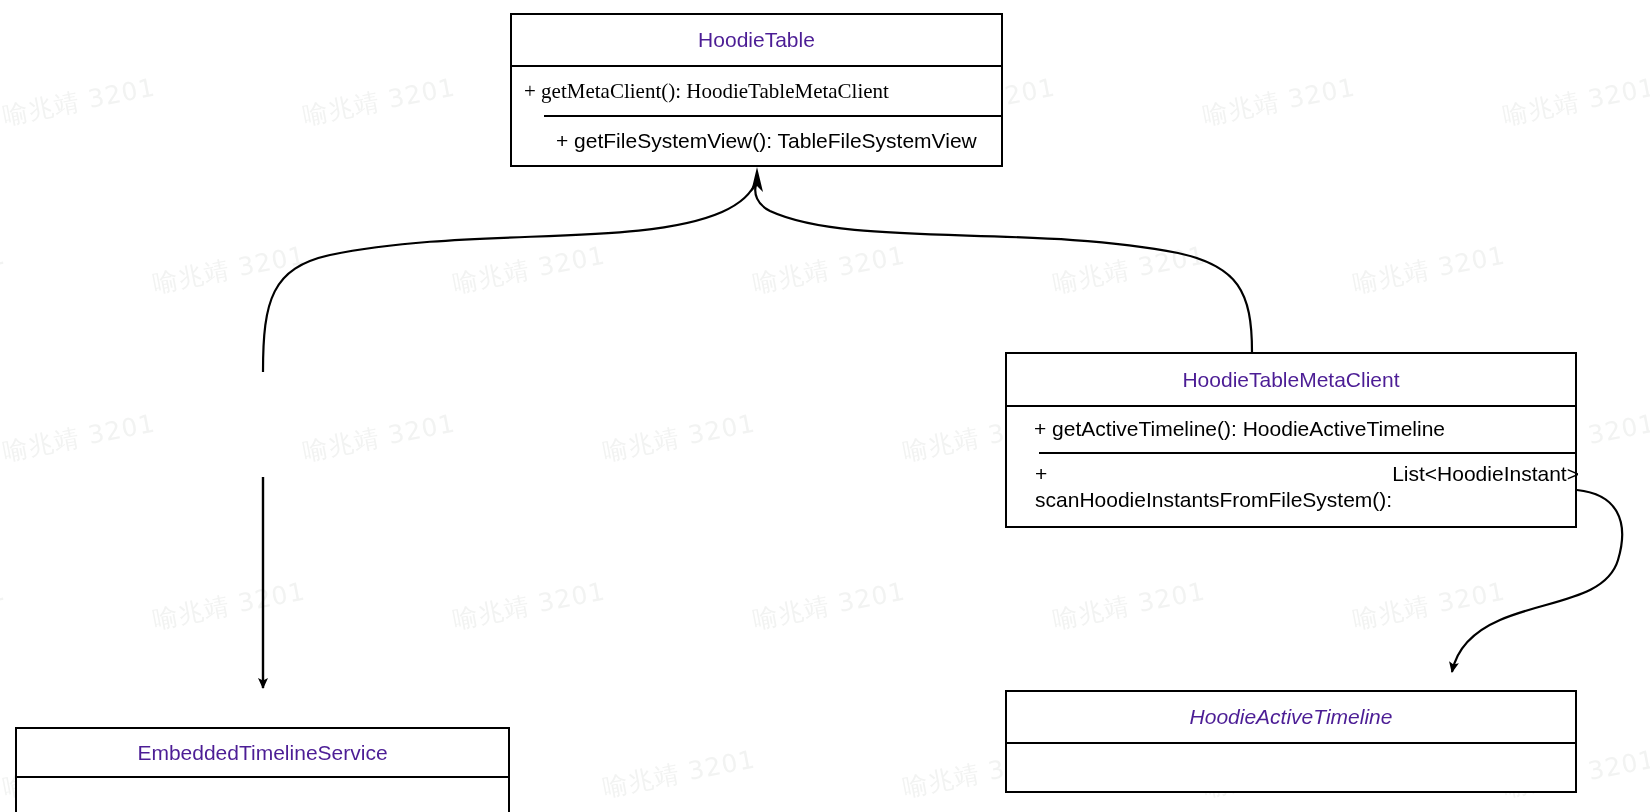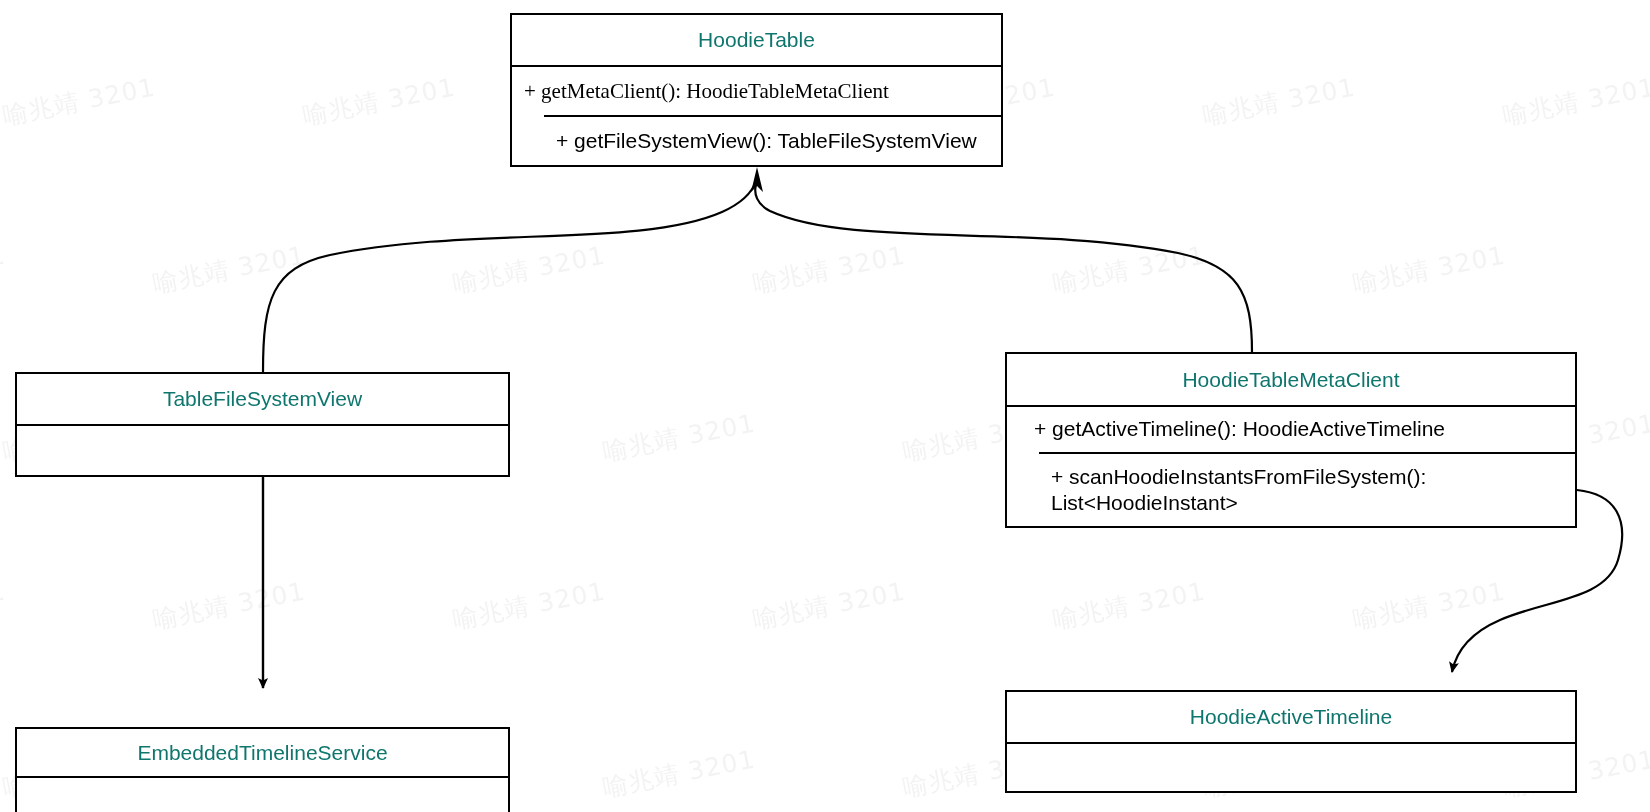--- a/index.html
+++ b/index.html
@@ -53,21 +53,21 @@
     position: absolute;
     box-sizing: border-box;
     background: #ffffff;
     border: 2px solid #000000;
     z-index: 2;
   }
   .uml-name {
     box-sizing: border-box;
     text-align: center;
     font-size: 21px;
-    color: #0f766e;
+    color: #4c1d95;
     display: flex;
     align-items: center;
     justify-content: center;
     border-bottom: 2px solid #000000;
     padding: 4px 8px;
   }
   .uml-compartment {
     box-sizing: border-box;
     font-size: 21px;
     color: #000000;
@@ -139,37 +139,33 @@
 
     <path d="M 1577,490 C 1616,494 1630,520 1618,560 C 1606,600 1545,600 1500,620 C 1470,633 1456,652 1452,672" fill="none" stroke="#000000" stroke-width="2.2" marker-end="url(#arrowFilled)"></path>
   </svg>
 
   <div class="uml-class" id="box-hoodie-table" style="left:510px; top:13px; width:493px; height:154px;">
     <div class="uml-name" style="height:52px;">HoodieTable</div>
     <div class="uml-compartment" style="height:48px;font-family:Liberation Serif, serif;">+ getMetaClient(): HoodieTableMetaClient</div>
     <div class="uml-compartment" style="height:50px;">+ getFileSystemView(): TableFileSystemView</div>
   </div>
 
-  <div class="uml-class" id="box-table-file-system-view" style="left:15px; top:372px; width:495px; height:105px;">
-    <div class="uml-name" style="height:52px;">TableFileSystemView</div>
-    <div class="uml-compartment empty" style="height:49px;"></div>
-  </div>
 
   <div class="uml-class" id="box-hoodie-table-meta-client" style="left:1005px; top:352px; width:572px; height:176px;">
     <div class="uml-name" style="height:53px;">HoodieTableMetaClient</div>
     <div class="uml-compartment" style="height:45px;padding-left:27px;">+ getActiveTimeline(): HoodieActiveTimeline</div>
-    <div class="uml-compartment" style="height:74px; flex-direction:column; align-items:flex-start; justify-content:center;">
+    <div class="uml-compartment" style="height:74px; flex-direction:row; align-items:flex-start; justify-content:center;">
       <span>+ scanHoodieInstantsFromFileSystem():</span>
       <span>List&lt;HoodieInstant&gt;</span>
     </div>
   </div>
 
   <div class="uml-class" id="box-embedded-timeline-service" style="left:15px; top:703px; width:495px; height:87px;margin-top:24px;">
     <div class="uml-name" style="height:49px;">EmbeddedTimelineService</div>
     <div class="uml-compartment empty" style="height:34px;"></div>
   </div>
 
-  <div class="uml-class" id="box-hoodie-active-timeline" style="left:1005px; top:690px; width:572px; height:103px;">
+  <div class="uml-class" id="box-hoodie-active-timeline" style="left:1005px; top:690px; width:572px; height:103px;font-style:italic;">
     <div class="uml-name" style="height:52px;">HoodieActiveTimeline</div>
     <div class="uml-compartment empty" style="height:47px;"></div>
   </div>
 
 </div>
 
 </body></html>

